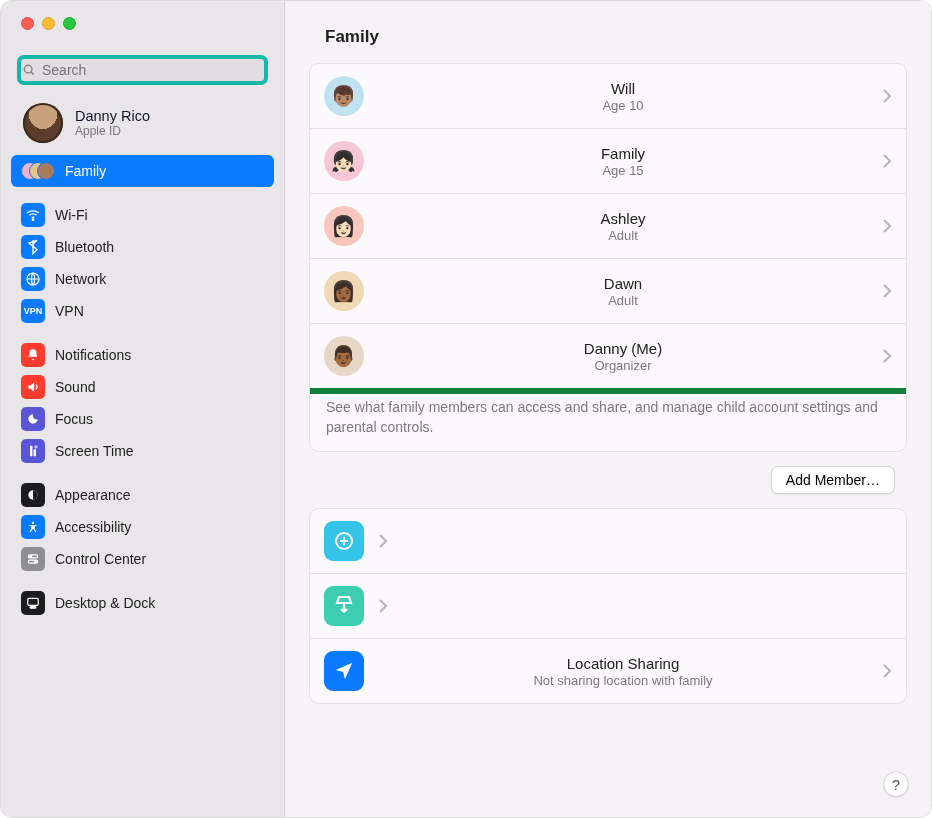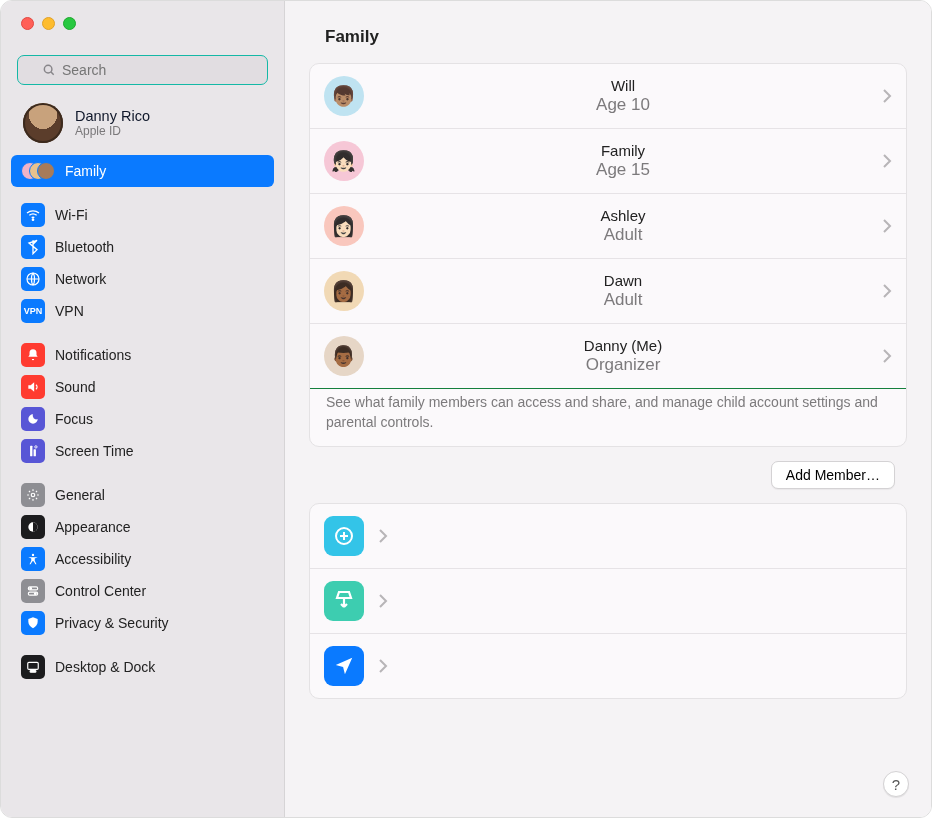--- a/index.html
+++ b/index.html
@@ -34,24 +34,24 @@
   }
   .tl { width: 13px; height: 13px; border-radius: 50%; }
   .tl.red { background: #ff5f57; border: 0.5px solid #e24640; }
   .tl.yellow { background: #febc2e; border: 0.5px solid #e1a128; }
   .tl.green { background: #28c840; border: 0.5px solid #1fa82e; }
   .search-wrap { padding: 14px 16px 8px 16px; }
   .search {
     width: 100%;
     height: 30px;
     border-radius: 7px;
-    border: 1px solid #14b8a6;
+    border: 4px solid #14b8a6;
     background: #e1dde1;
     display: flex; align-items: center;
-    padding: 0 24px;
+    padding: 0 1px;
     color: #878589;
   }
   .search svg { flex: 0 0 auto; }
   .search-input {
     flex: 1;
     background: transparent;
     border: none;
     outline: none;
     font-size: 14px;
     color: #444;
@@ -140,30 +140,30 @@
   }
   .row + .row { border-top: 1px solid #e6e3e6; }
   .row-avatar {
     width: 40px; height: 40px; border-radius: 50%;
     flex: 0 0 auto;
     display:flex; align-items:center; justify-content:center;
     font-size: 20px;
   }
   .row-text { flex: 1; text-align: center; }
   .row-title { font-size: 15px; color:#222; }
-  .row-sub { font-size: 17px; color: #7c7a7c; margin-top: 1px; }
+  .row-sub { font-size: 13px; color: #7c7a7c; margin-top: 1px; }
   .chevron {
     color: #b7b5b7;
     flex: 0 0 auto;
   }
   .footer-note {
     padding: 4px 16px 14px 16px;
     font-size: 14px;
     color: #7c7a7c;
-    border-top: 1px solid #15803d;
+    border-top: 6px solid #15803d;
     line-height: 1.4;
   }
   .add-row {
     display: flex; justify-content: flex-end;
     padding: 0 36px 14px 24px;
   }
   .mac-button {
     background: #fff;
     border: 1px solid #d4d2d4;
     border-radius: 7px;
@@ -299,29 +299,20 @@
             <svg width="14" height="14" viewBox="0 0 24 24" fill="#fff">
               <rect x="7" y="3" width="4" height="18" rx="1"></rect>
               <rect x="13" y="9" width="4" height="12" rx="1"></rect>
               <circle cx="17" cy="5" r="2" fill="none" stroke="#fff" stroke-width="1.5"></circle>
             </svg>
           </span>
           <span class="nav-label">Screen Time</span>
         </li>
         <li class="nav-group-gap"></li>
         <li class="nav-item">
-          <span class="nav-icon ic-grey">
-            <svg width="14" height="14" viewBox="0 0 24 24" fill="none" stroke="#fff" stroke-width="2">
-              <circle cx="12" cy="12" r="3"></circle>
-              <path d="M12 2v3M12 19v3M2 12h3M19 12h3M5 5l2 2M17 17l2 2M19 5l-2 2M7 17l-2 2"></path>
-            </svg>
-          </span>
-          <span class="nav-label">General</span>
-        </li>
-        <li class="nav-item">
           <span class="nav-icon ic-black">
             <svg width="14" height="14" viewBox="0 0 24 24" fill="#fff">
               <circle cx="12" cy="12" r="8"></circle>
               <path d="M12 4a8 8 0 0 1 0 16z" fill="#1c1c1e"></path>
             </svg>
           </span>
           <span class="nav-label">Appearance</span>
         </li>
         <li class="nav-item">
           <span class="nav-icon ic-blue">
@@ -336,28 +327,20 @@
           <span class="nav-icon ic-grey">
             <svg width="14" height="14" viewBox="0 0 24 24" fill="none" stroke="#fff" stroke-width="2">
               <rect x="4" y="5" width="16" height="5" rx="2.5"></rect>
               <rect x="4" y="14" width="16" height="5" rx="2.5"></rect>
               <circle cx="8" cy="7.5" r="1.5" fill="#fff"></circle>
               <circle cx="16" cy="16.5" r="1.5" fill="#fff"></circle>
             </svg>
           </span>
           <span class="nav-label">Control Center</span>
         </li>
-        <li class="nav-item">
-          <span class="nav-icon ic-blue">
-            <svg width="14" height="14" viewBox="0 0 24 24" fill="#fff">
-              <path d="M12 2l8 3v5c0 5-3.5 9-8 11-4.5-2-8-6-8-11V5l8-3z"></path>
-            </svg>
-          </span>
-          <span class="nav-label">Privacy &amp; Security</span>
-        </li>
         <li class="nav-group-gap"></li>
         <li class="nav-item">
           <span class="nav-icon ic-black">
             <svg width="14" height="14" viewBox="0 0 24 24" fill="none" stroke="#fff" stroke-width="2">
               <rect x="3" y="4" width="18" height="12" rx="2"></rect>
               <rect x="7" y="18" width="10" height="3" rx="1.5" fill="#fff"></rect>
             </svg>
           </span>
           <span class="nav-label">Desktop &amp; Dock</span>
         </li>
@@ -447,20 +430,24 @@
           <svg class="chevron" width="10" height="14" viewBox="0 0 10 14">
             <path d="M2 1l6 6-6 6" fill="none" stroke="#b7b5b7" stroke-width="2"></path>
           </svg>
         </div>
         <div class="row">
           <div class="feature-icon fi-blue">
             <svg width="22" height="22" viewBox="0 0 24 24" fill="#fff">
               <path d="M21 3L3 11l8 2 2 8 8-18z"></path>
             </svg>
           </div>
+          <div class="row-text">
+            <div class="row-title">Location Sharing</div>
+            <div class="row-sub">Not sharing location with family</div>
+          </div>
           <svg class="chevron" width="10" height="14" viewBox="0 0 10 14">
             <path d="M2 1l6 6-6 6" fill="none" stroke="#b7b5b7" stroke-width="2"></path>
           </svg>
         </div>
       </section>
 
     <div class="help-btn">?</div>
   </main>
 </div>
 

